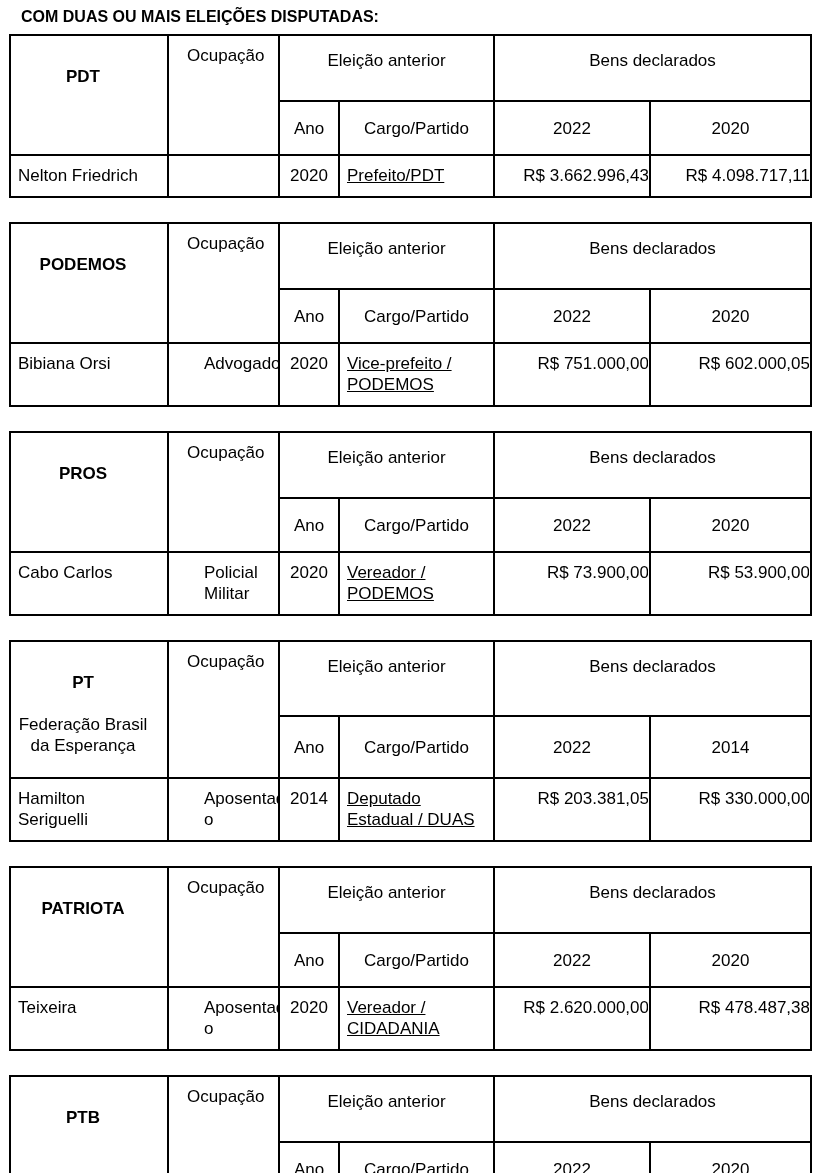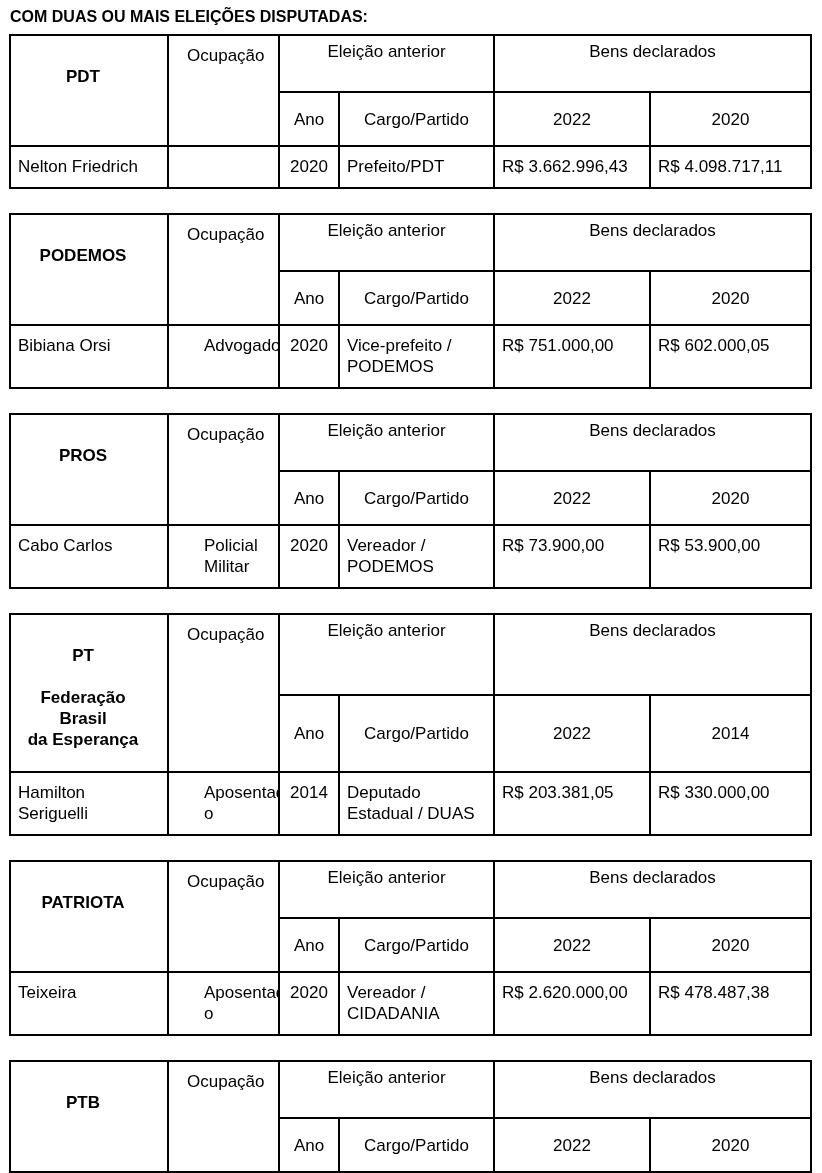--- a/index.html
+++ b/index.html
@@ -11,21 +11,21 @@
     width: 822px;
     font-family: "Liberation Sans", sans-serif;
     color: #000000;
   }
   .page {
     padding: 6px 11px 10px 9px;
   }
   .doc-title {
     font-size: 16px;
     font-weight: bold;
-    margin: 2px 0 8px 1px;
+    margin: 2px 0 8px 12px;
     letter-spacing: 0px;
     white-space: nowrap;
   }
   table.party-table {
     border-collapse: collapse;
     table-layout: fixed;
     width: 801px;
     margin: 0 0 24px 0;
   }
   table.party-table th,
@@ -37,49 +37,49 @@
     white-space: pre-line;
     overflow: hidden;
   }
   
   th.cell-party {
     vertical-align: top;
     text-align: center;
     padding: 9px 16px 0 4px;
   }
   .party-name { font-weight: bold; }
-  .party-note { font-weight: bold; }
+  .party-note { font-weight: normal; }
   th.cell-ocupacao {
     vertical-align: top;
     text-align: left;
     padding: 9px 6px 0 18px;
   }
   th.cell-span {
     height: 50px;
     vertical-align: top;
     text-align: center;
-    padding: 5px 4px 0 4px;
+    padding: 14px 4px 0 4px;
   }
   
   th.cell-sub {
     height: 52px;
     vertical-align: middle;
     text-align: center;
     padding: 0 4px;
   }
   
   td {
     vertical-align: top;
     padding: 9px 7px 10px 7px;
   }
   td.cell-name   { text-align: left; margin-top: 40px; }
   td.cell-occ    { text-align: left; padding-left: 35px; }
   td.cell-year   { text-align: center; padding-left: 2px; padding-right: 2px; }
-  td.cell-cargo  { text-align: left; }
-  td.cell-money  { padding-right: 0; }
+  td.cell-cargo  { text-align: left; text-decoration: underline; }
+  td.cell-money  { text-align: right; padding-right: 0; border-radius: 10px; }
 </style>
 </head>
 <body>
 
 <div class="page">
 
   <div class="doc-title">COM DUAS OU MAIS ELEIÇÕES DISPUTADAS:</div>
 
   <table class="party-table">
     <colgroup>

